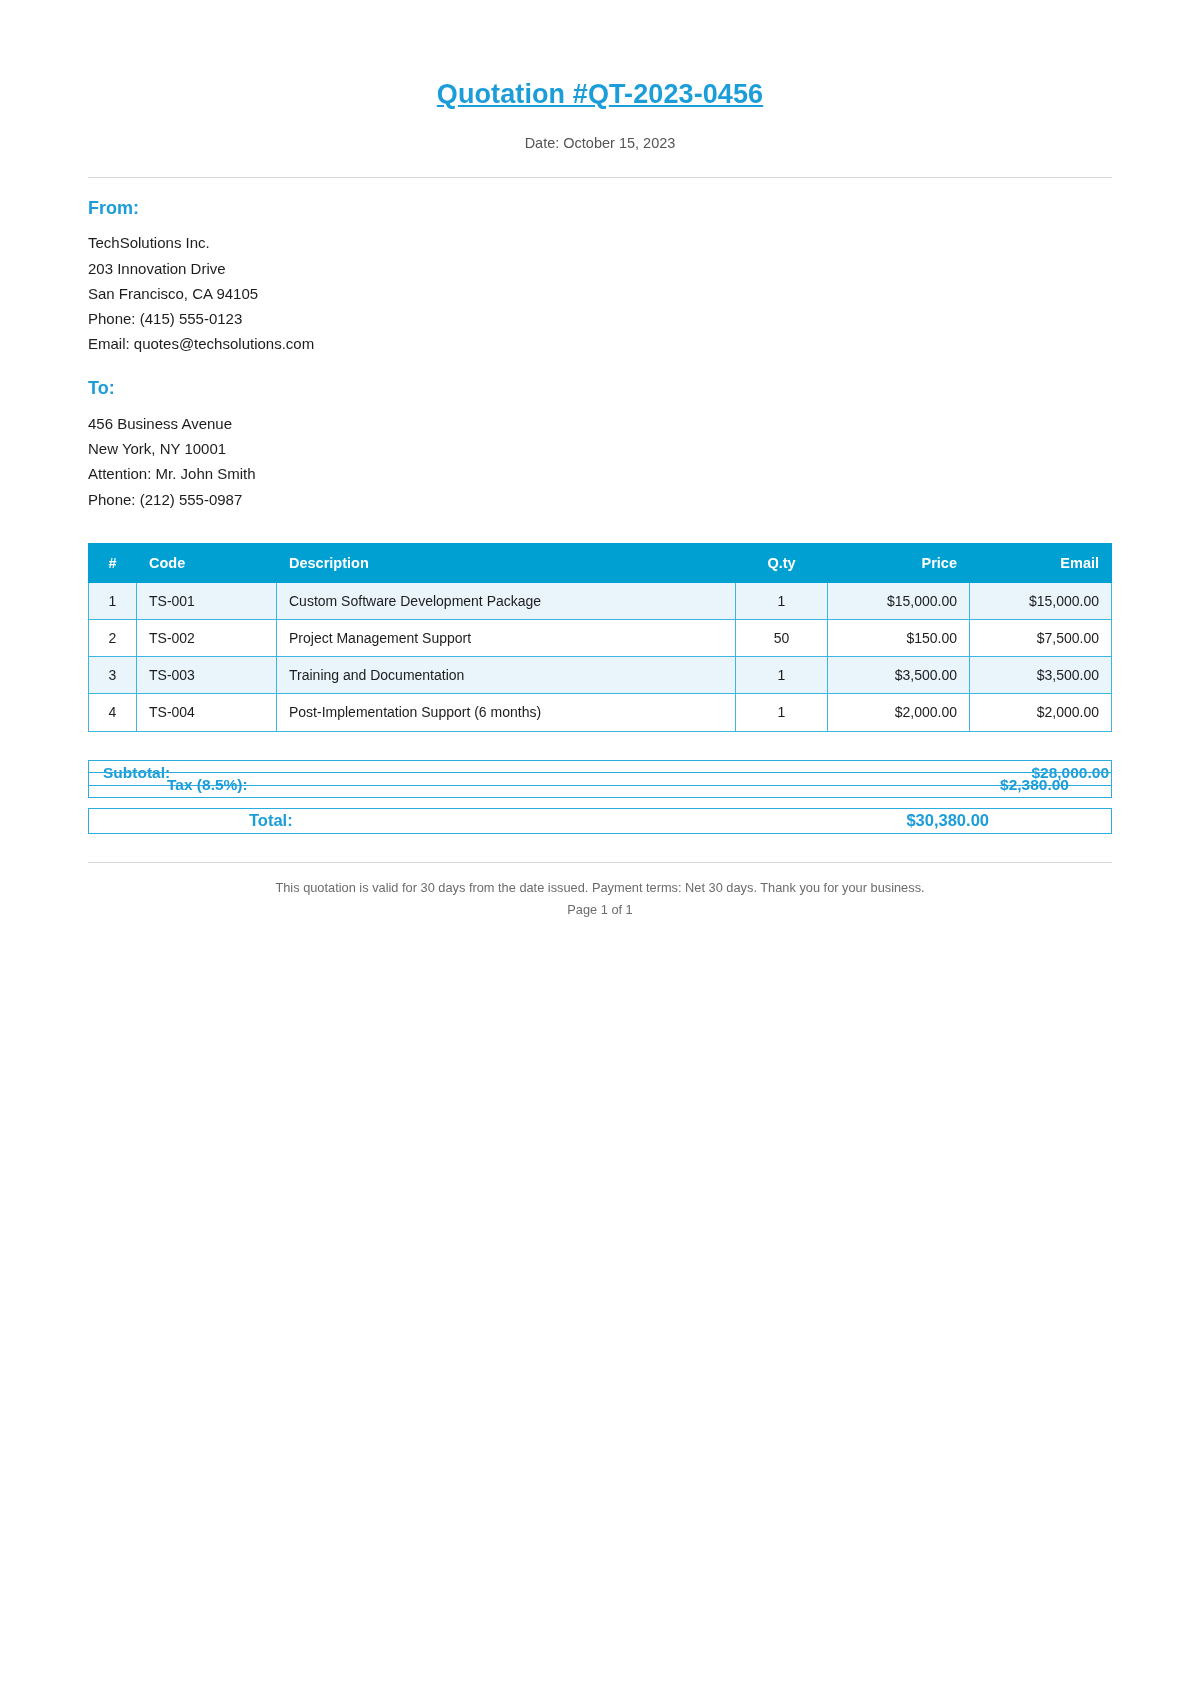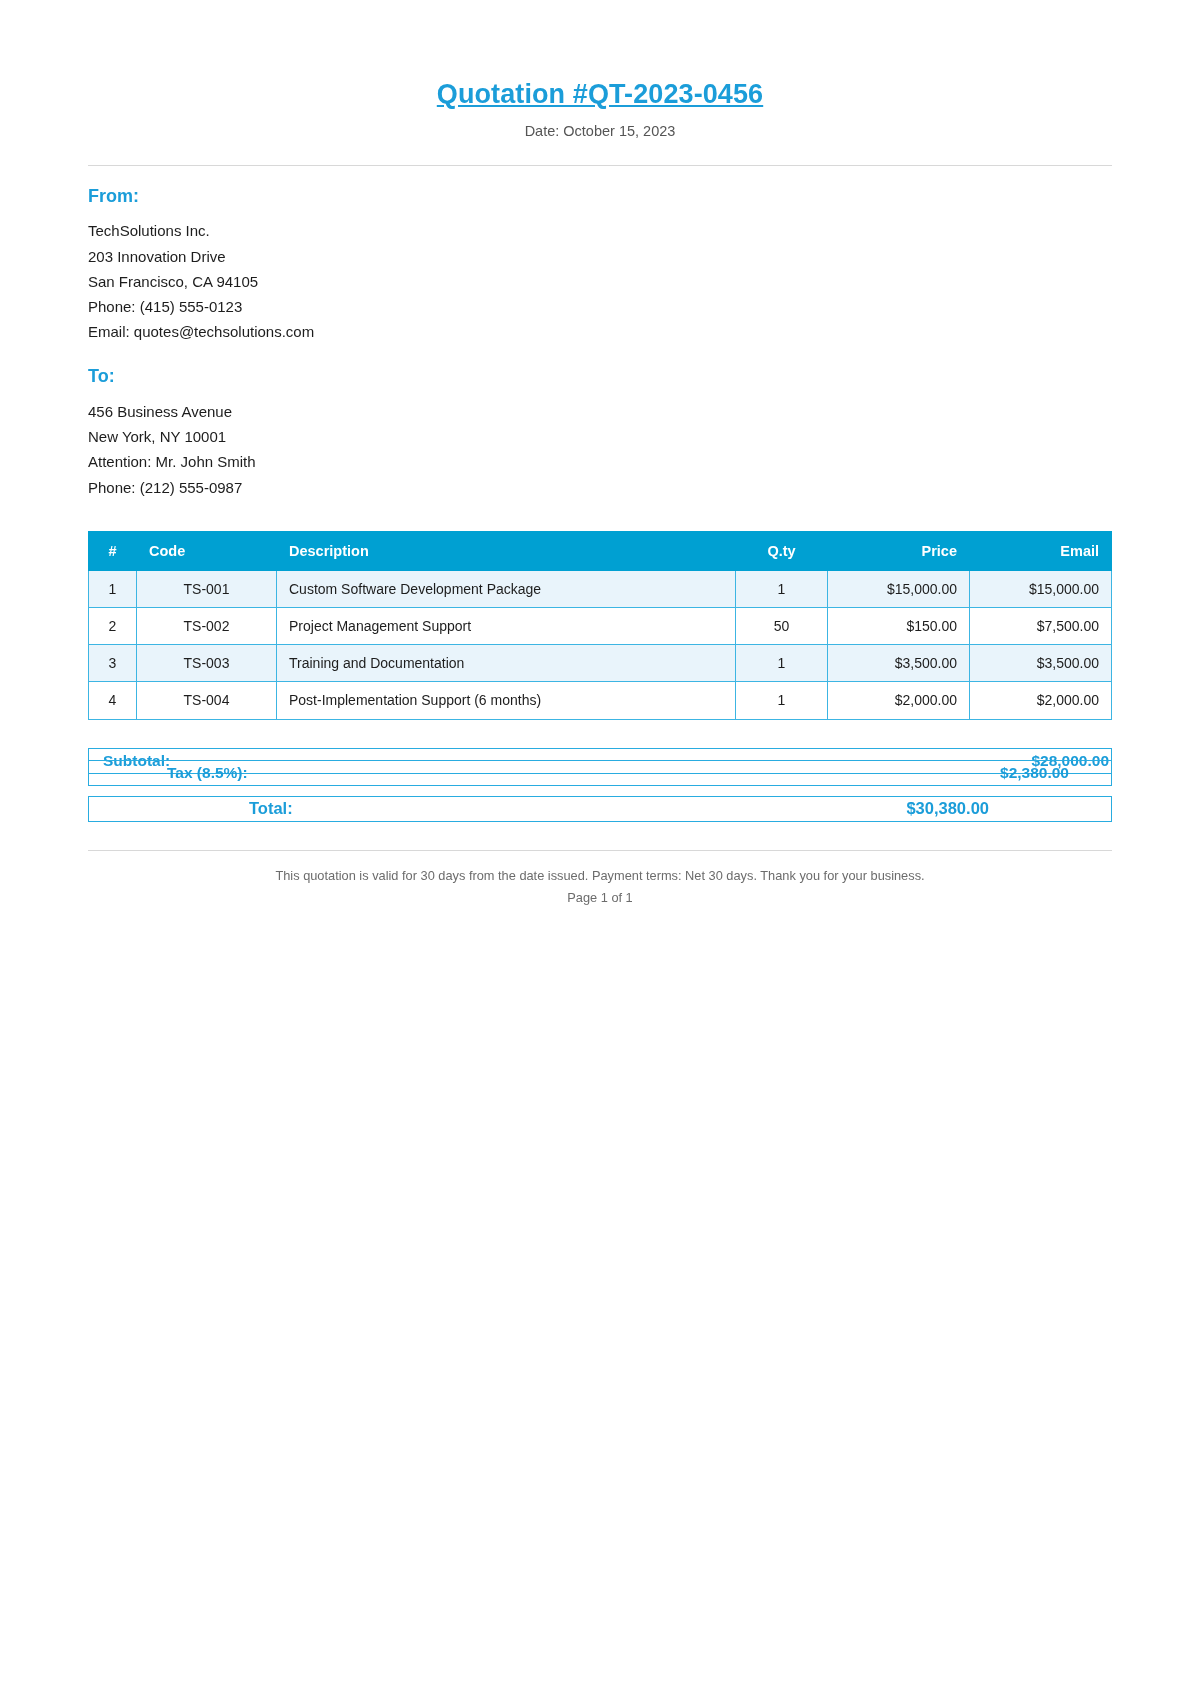--- a/index.html
+++ b/index.html
@@ -33,21 +33,21 @@
     font-weight: bold;
     color: #1b9dd9;
     text-decoration: underline;
     letter-spacing: 0.1px;
     margin: 0;
     line-height: 1.2;
   }
   .doc-date {
     font-size: 14.5px;
     color: #555555;
-    margin-top: 13px;
+    margin-top: 25px;
     line-height: 1.2;
   }
   .rule-top {
     border: 0;
     border-top: 1px solid #d8d8d8;
     margin: 24px 0 0 0;
     height: 0;
   }
 
   
@@ -88,21 +88,21 @@
     border: 1px solid #3cb5e3;
     padding: 9px 12px;
     color: #1d1d1d;
     line-height: 1.3;
     background: #ffffff;
   }
   table.items tbody tr:nth-child(odd) td {
     background: #e9f4fb;
   }
   .col-num    { width: 48px;  text-align: center; }
-  .col-code   { width: 140px; text-align: center; }
+  .col-code   { width: 140px; text-align: left; }
   .col-desc   { text-align: left; }
   .col-qty    { width: 92px;  text-align: center; }
   .col-price  { width: 142px; text-align: right; }
   .col-total  { width: 142px; text-align: right; }
   th.col-num   { text-align: center; }
   th.col-code  { text-align: left; }
   th.col-desc  { text-align: left; }
   th.col-qty   { text-align: center; }
   th.col-price { text-align: right; }
   th.col-total { text-align: right; }

